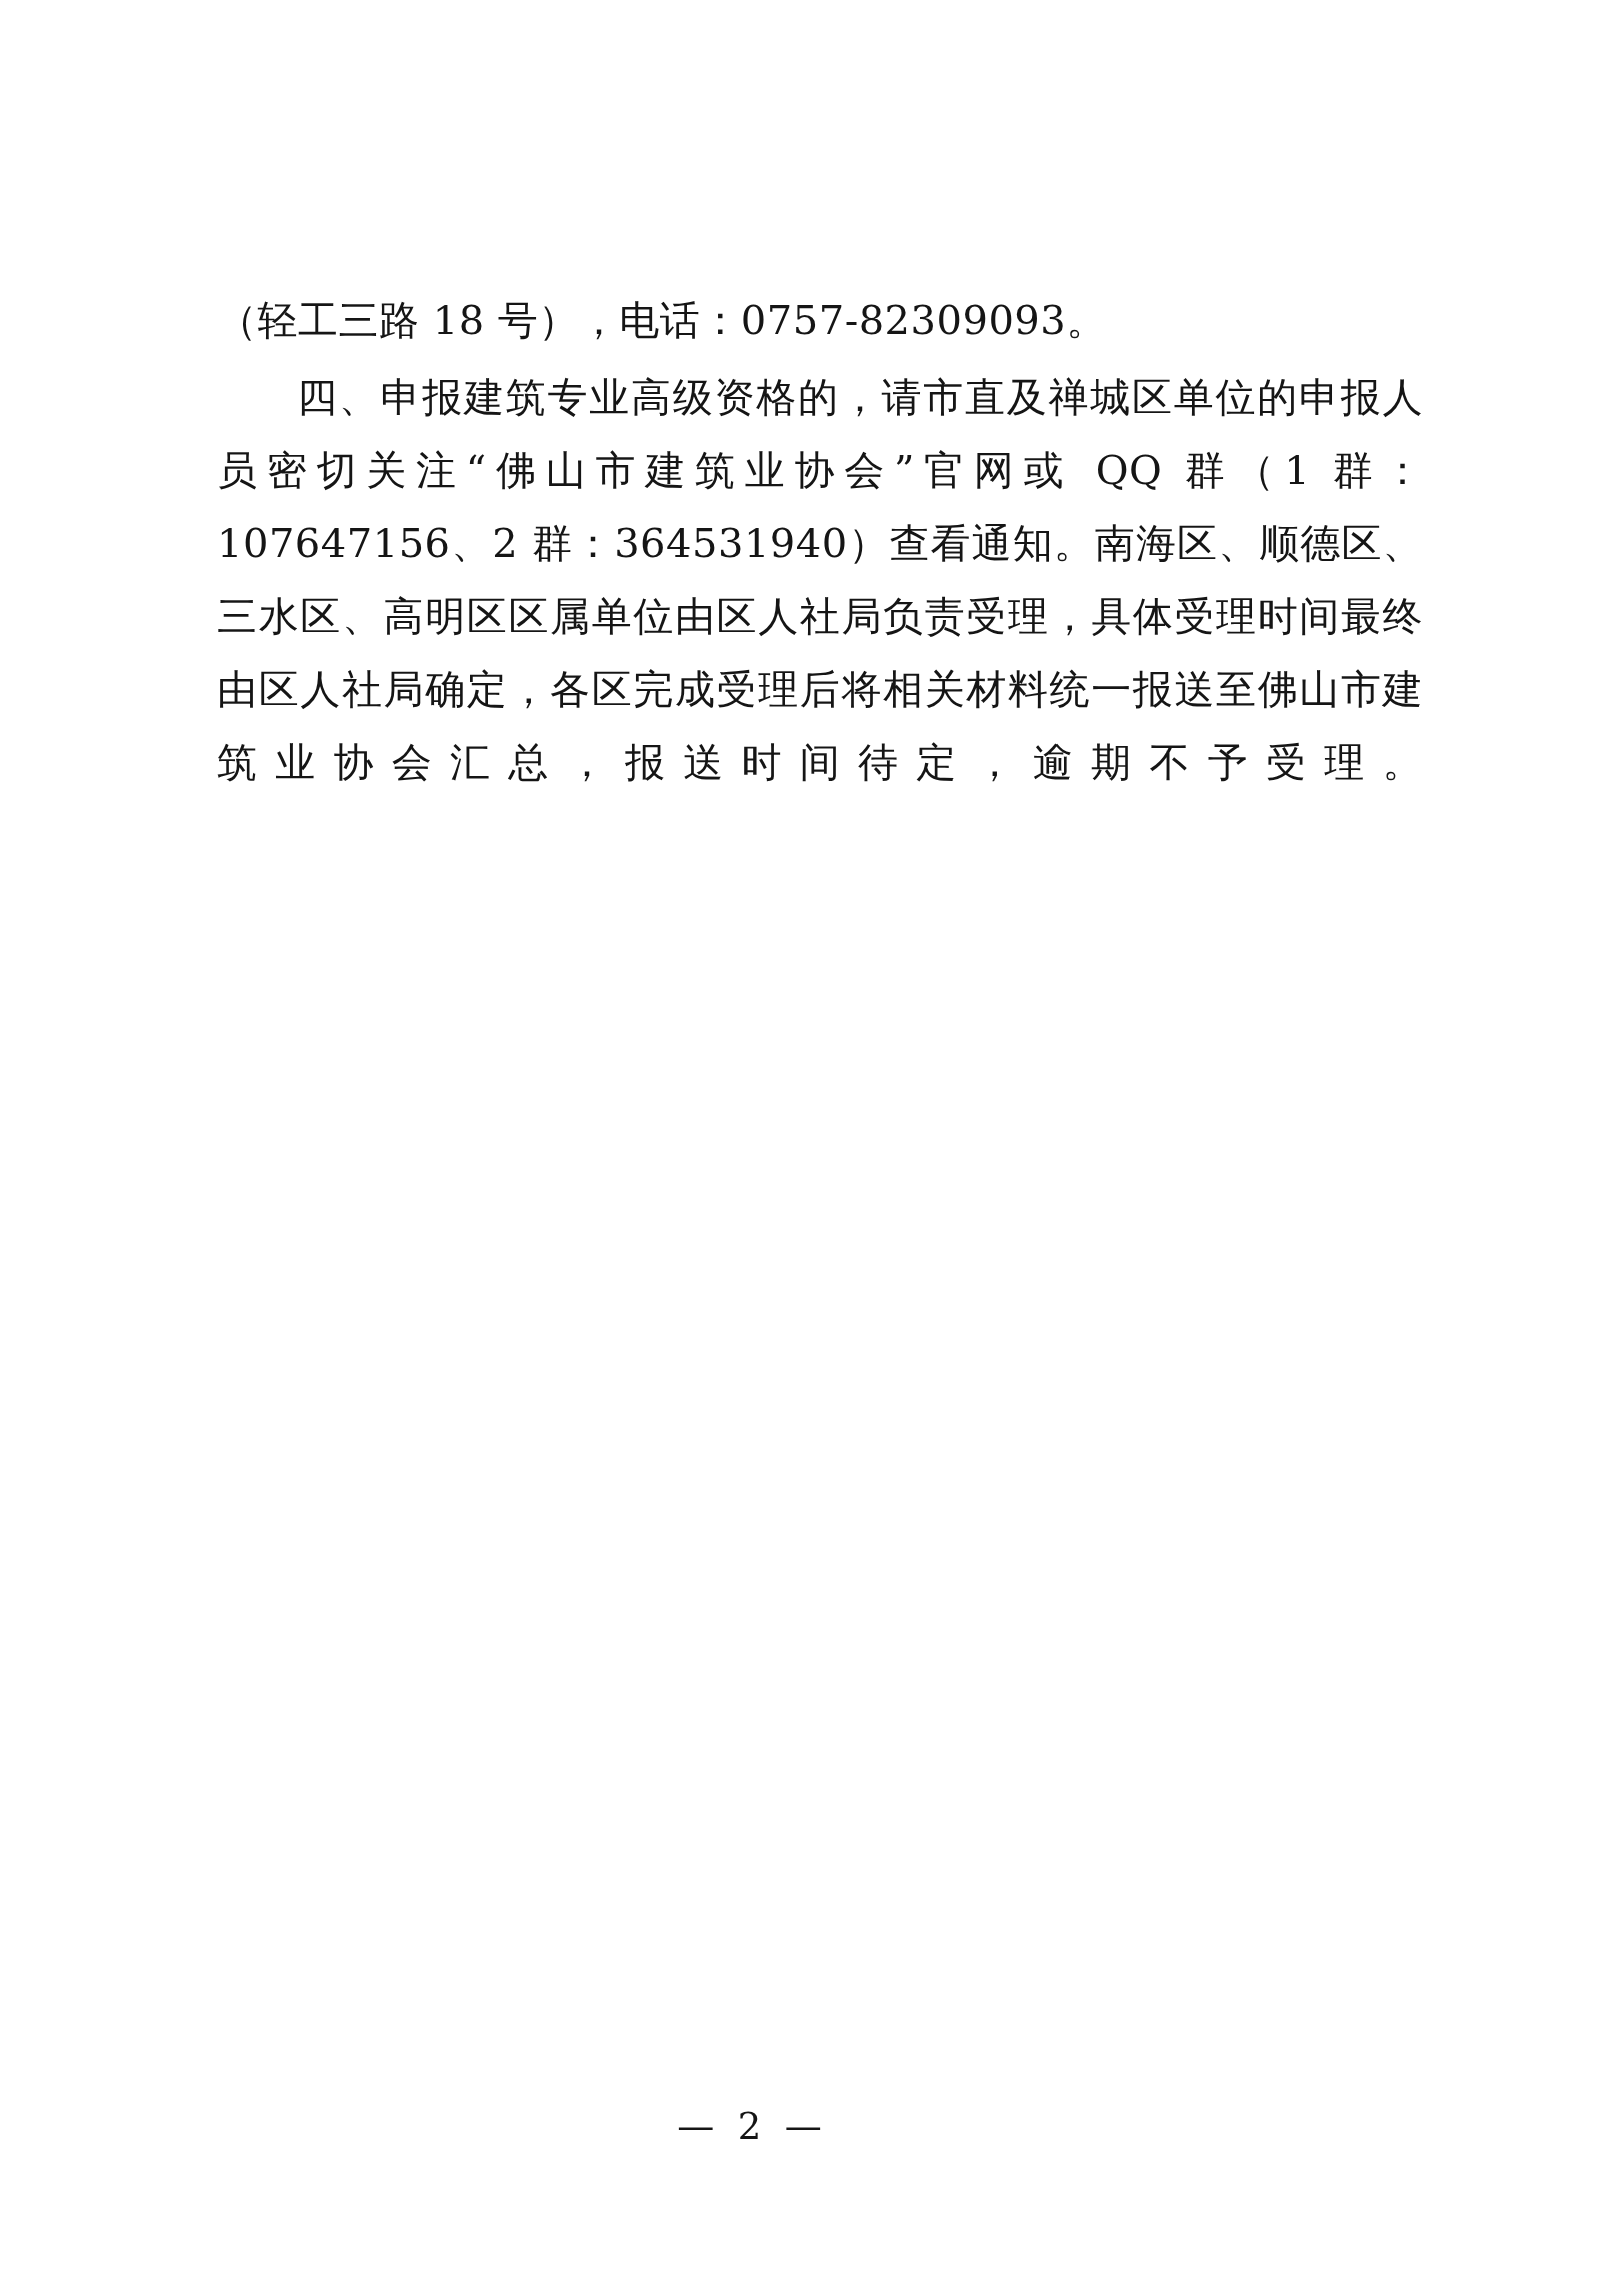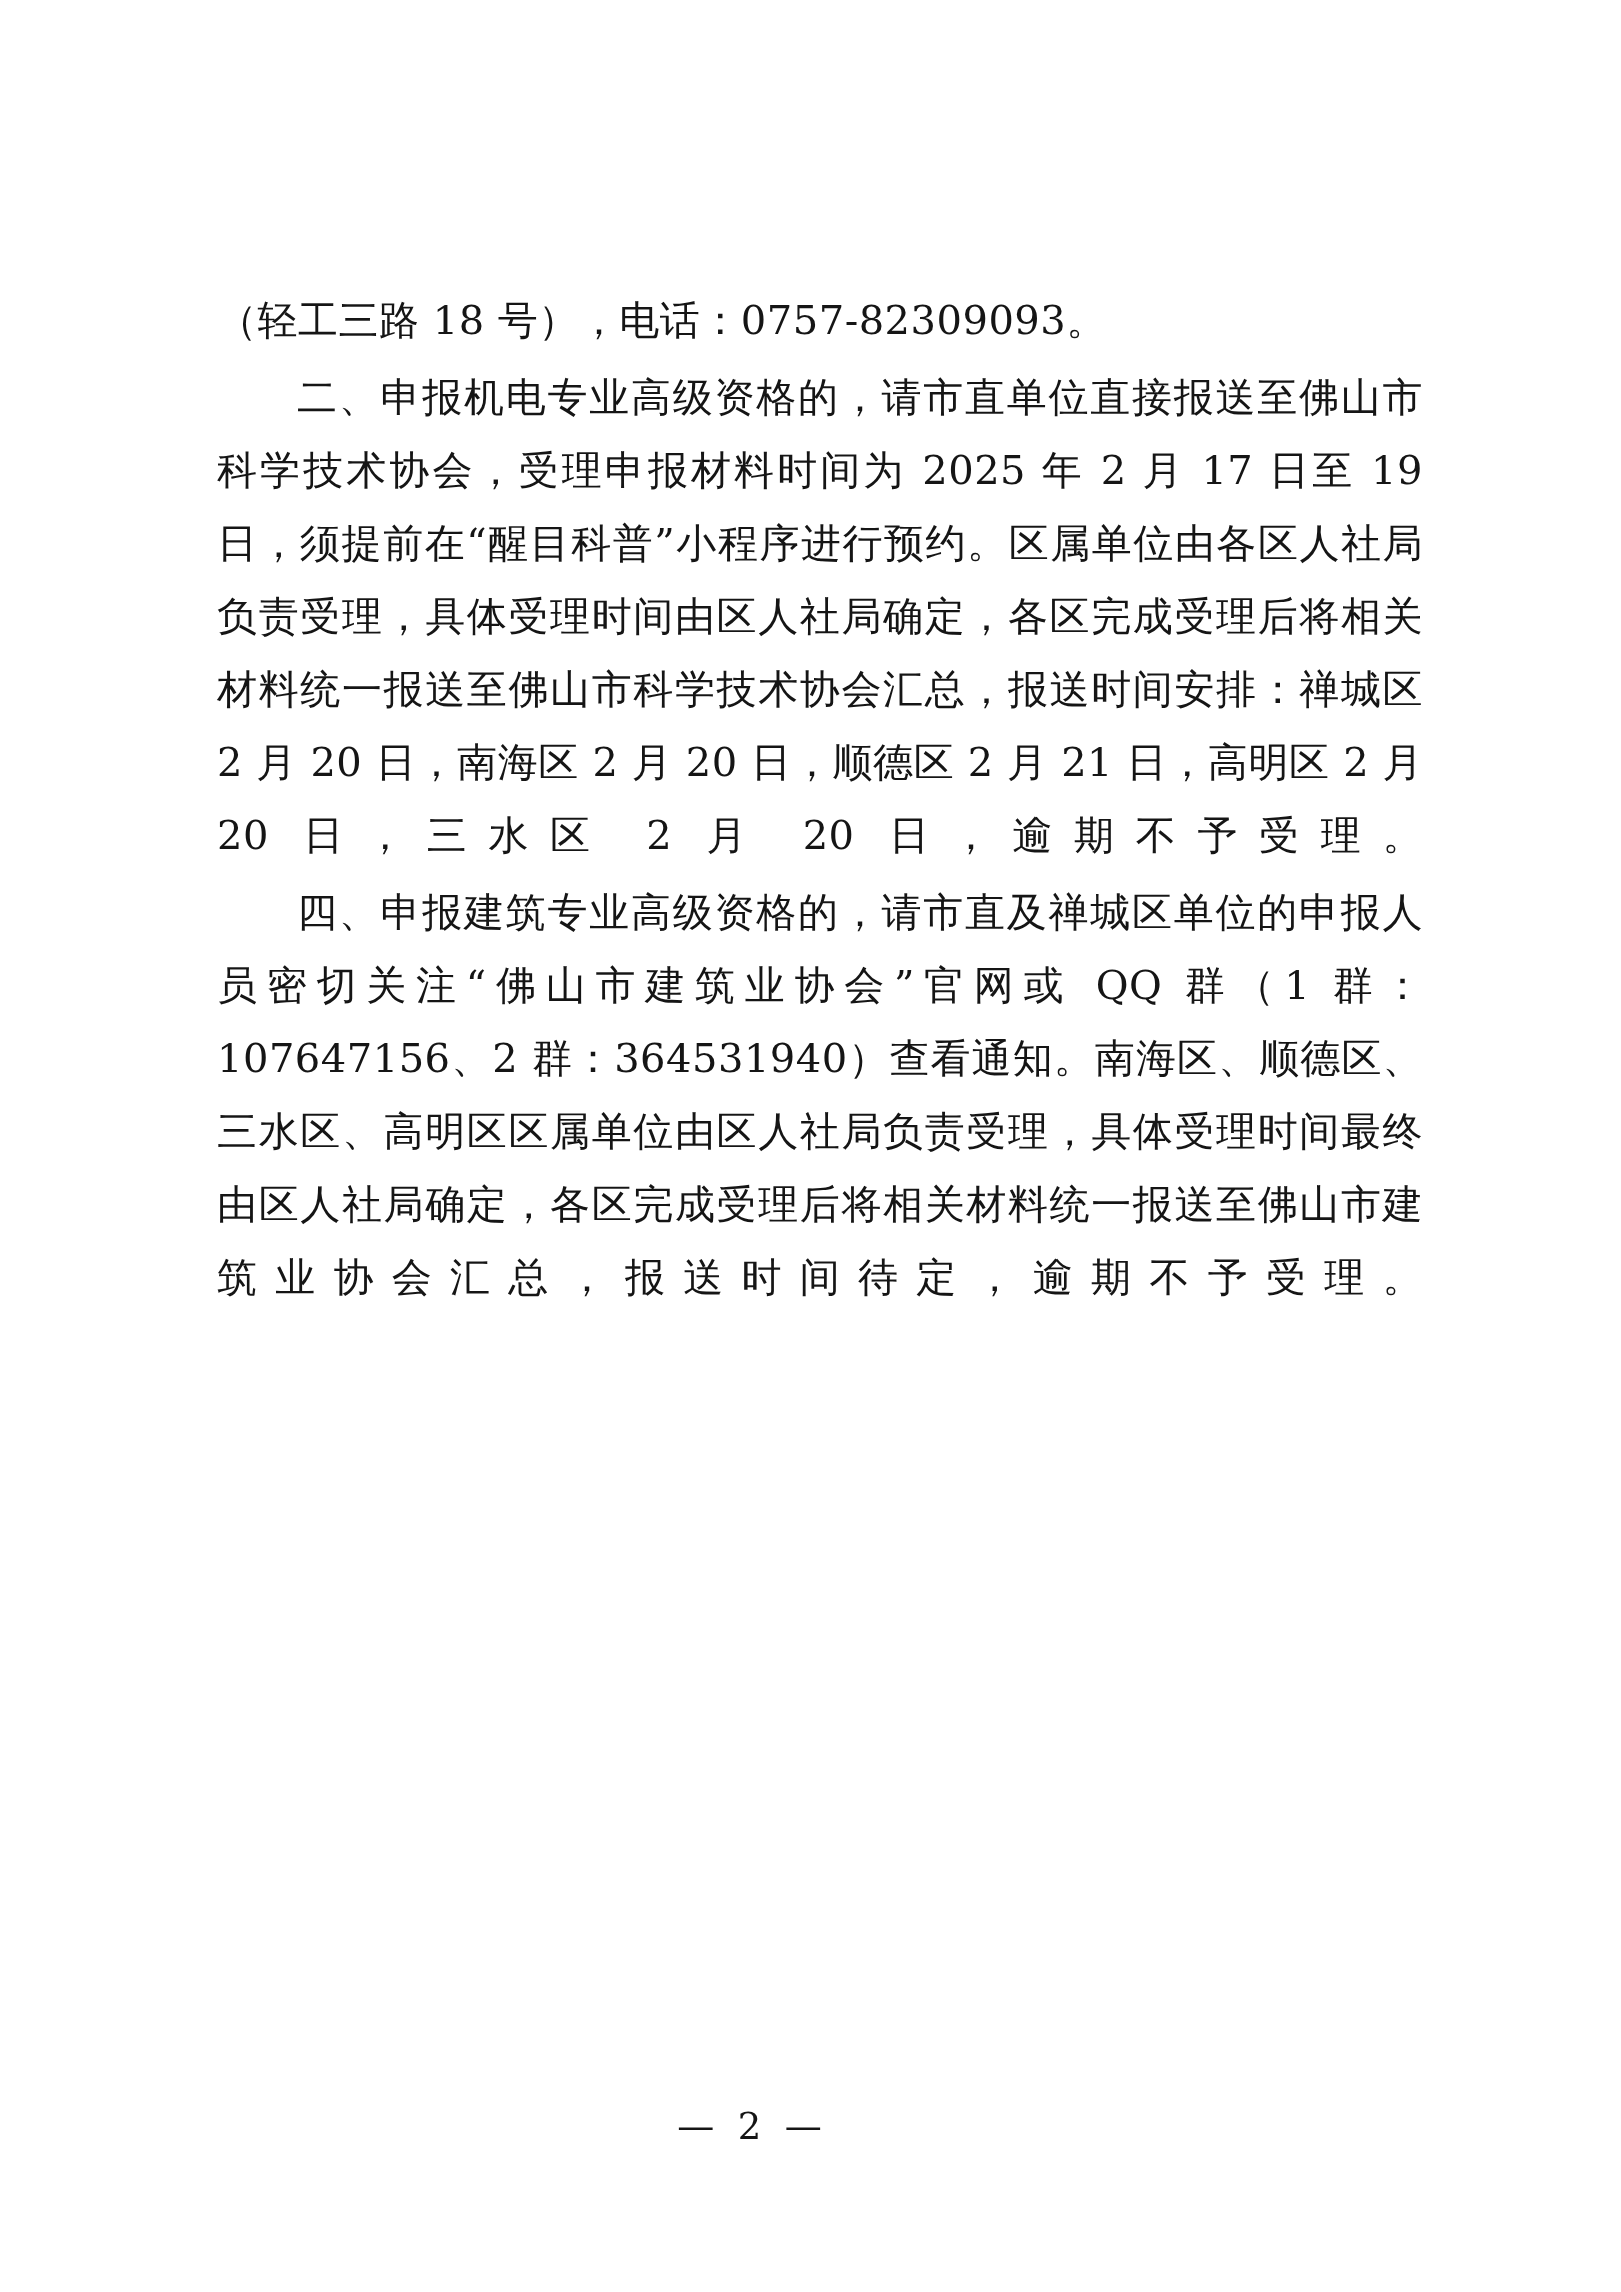--- a/index.html
+++ b/index.html
@@ -57,20 +57,19 @@
     display: inline-block;
     margin-left: -116px;
   }
 </style>
 </head>
 <body>
 
 <div class="page">
   <div class="content">
     <p class="para">（轻工三路 18 号），电话：0757-82309093。</p>
-    <p class="para indent justify-all">二、申报机电专业高级资格的，请市直单位直接报送至佛山市科学技术协会，受理申报材料时间为 2025 年 2 月 17 日至 19 日，须提前在“醒目科普”小程序进行预约。区属单位由各区人社局负责受理，具体受理时间由区人社局确定，各区完成受理后将相关材料统一报送至佛山市科学技术协会汇总，报送时间安排：禅城区 2 月 20 日，南海区 2 月 20 日，顺德区 2 月 21 日，高明区 2 月 20 日，三水区 2 月 20 日，逾期不予受理。</p>
     <p class="para indent justify-all">四、申报建筑专业高级资格的，请市直及禅城区单位的申报人员密切关注“佛山市建筑业协会”官网或 QQ 群（1 群：107647156、2 群：364531940）查看通知。南海区、顺德区、三水区、高明区区属单位由区人社局负责受理，具体受理时间最终由区人社局确定，各区完成受理后将相关材料统一报送至佛山市建筑业协会汇总，报送时间待定，逾期不予受理。</p>
   </div>
   <div class="footer">
     <span class="page-num-wrap">— 2 —</span>
   </div>
 </div>
 
 
 </body></html>

